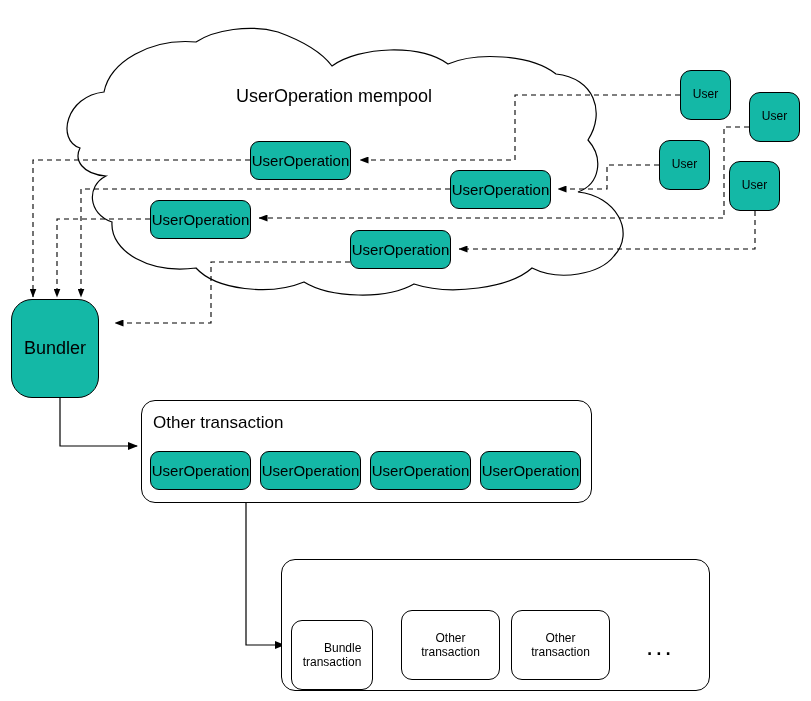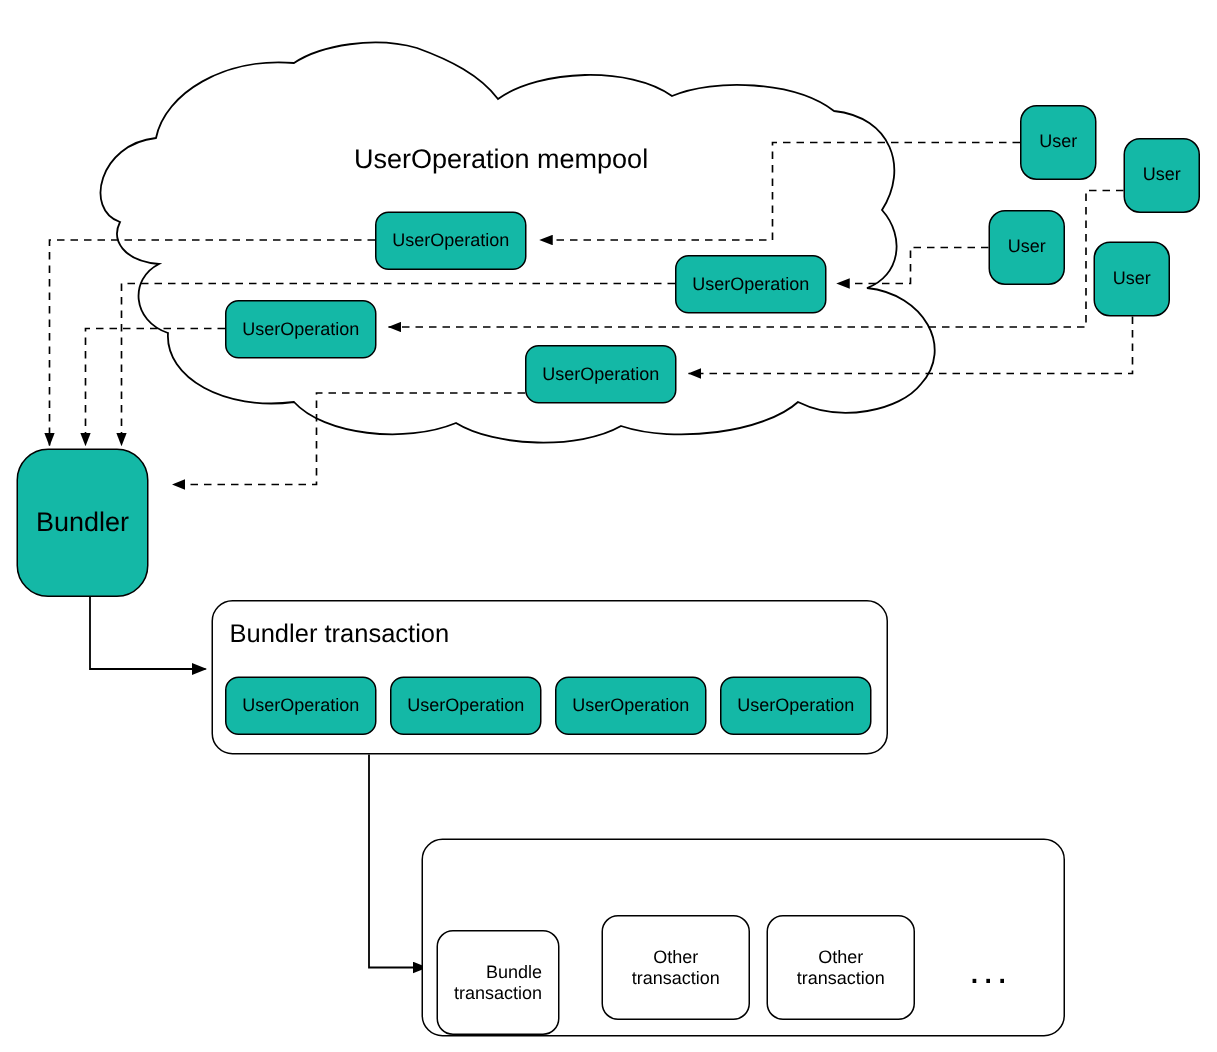--- a/index.html
+++ b/index.html
@@ -31,21 +31,21 @@
     box-sizing: border-box;
     background: #14b8a6;
     border: 1px solid #000000;
     display: flex;
     align-items: center;
     justify-content: center;
     text-align: center;
     line-height: 1.15;
   }
   .userop {
-    font-size: 12px;
+    font-size: 15px;
     border-radius: 9px;
   }
   .userbox {
     font-size: 12px;
     border-radius: 11px;
   }
   .bundler {
     font-size: 18px;
     border-radius: 14px;
   }
@@ -157,42 +157,42 @@
 
     <g>
       <path d="M 60 398 L 60 446 L 137 446" fill="none" stroke="#000000" stroke-width="1.2" marker-end="url(#arrowSolid)"></path>
     </g>
 
     <g>
       <path d="M 246 503 L 246 645 L 284 645" fill="none" stroke="#000000" stroke-width="1.2" marker-end="url(#arrowSolid)"></path>
     </g>
   </svg>
 
-  <div class="cloud-label" style="left:236px; top:96px;text-align:center;">UserOperation mempool</div>
+  <div class="cloud-label" style="left:236px; top:86px;text-align:center;">UserOperation mempool</div>
 
   <div class="node userop" style="left:250px; top:141px; width:101px; height:39px;">UserOperation</div>
 
   <div class="node userop" style="left:450px; top:170px; width:101px; height:39px;">UserOperation</div>
 
   <div class="node userop" style="left:150px; top:200px; width:101px; height:39px;">UserOperation</div>
 
   <div class="node userop" style="left:350px; top:230px; width:101px; height:39px;">UserOperation</div>
 
   <div class="node userbox" style="left:680px; top:70px; width:51px; height:50px;">User</div>
 
   <div class="node userbox" style="left:749px; top:92px; width:51px; height:50px;">User</div>
 
   <div class="node userbox" style="left:659px; top:140px; width:51px; height:50px;">User</div>
 
   <div class="node userbox" style="left:729px; top:161px; width:51px; height:50px;">User</div>
 
   <div class="node bundler" style="left:11px; top:299px; width:88px; height:99px;border-radius:21px;">Bundler</div>
 
   <div class="container" style="left:141px; top:400px; width:451px; height:103px;"></div>
-  <div class="container-title" style="left:153px; top:413px;">Bundler transaction</div>
+  <div class="container-title" style="left:153px; top:413px;">Other transaction</div>
 
   <div class="node userop" style="left:150px; top:451px; width:101px; height:39px;">UserOperation</div>
   <div class="node userop" style="left:260px; top:451px; width:101px; height:39px;">UserOperation</div>
   <div class="node userop" style="left:370px; top:451px; width:101px; height:39px;">UserOperation</div>
   <div class="node userop" style="left:480px; top:451px; width:101px; height:39px;">UserOperation</div>
 
   <div class="container" style="left:281px; top:559px; width:429px; height:132px;"></div>
 
   <div class="txbox" style="left:291px; top:620px; width:82px; height:70px;text-align:right;">
     <span style="display:block;">

